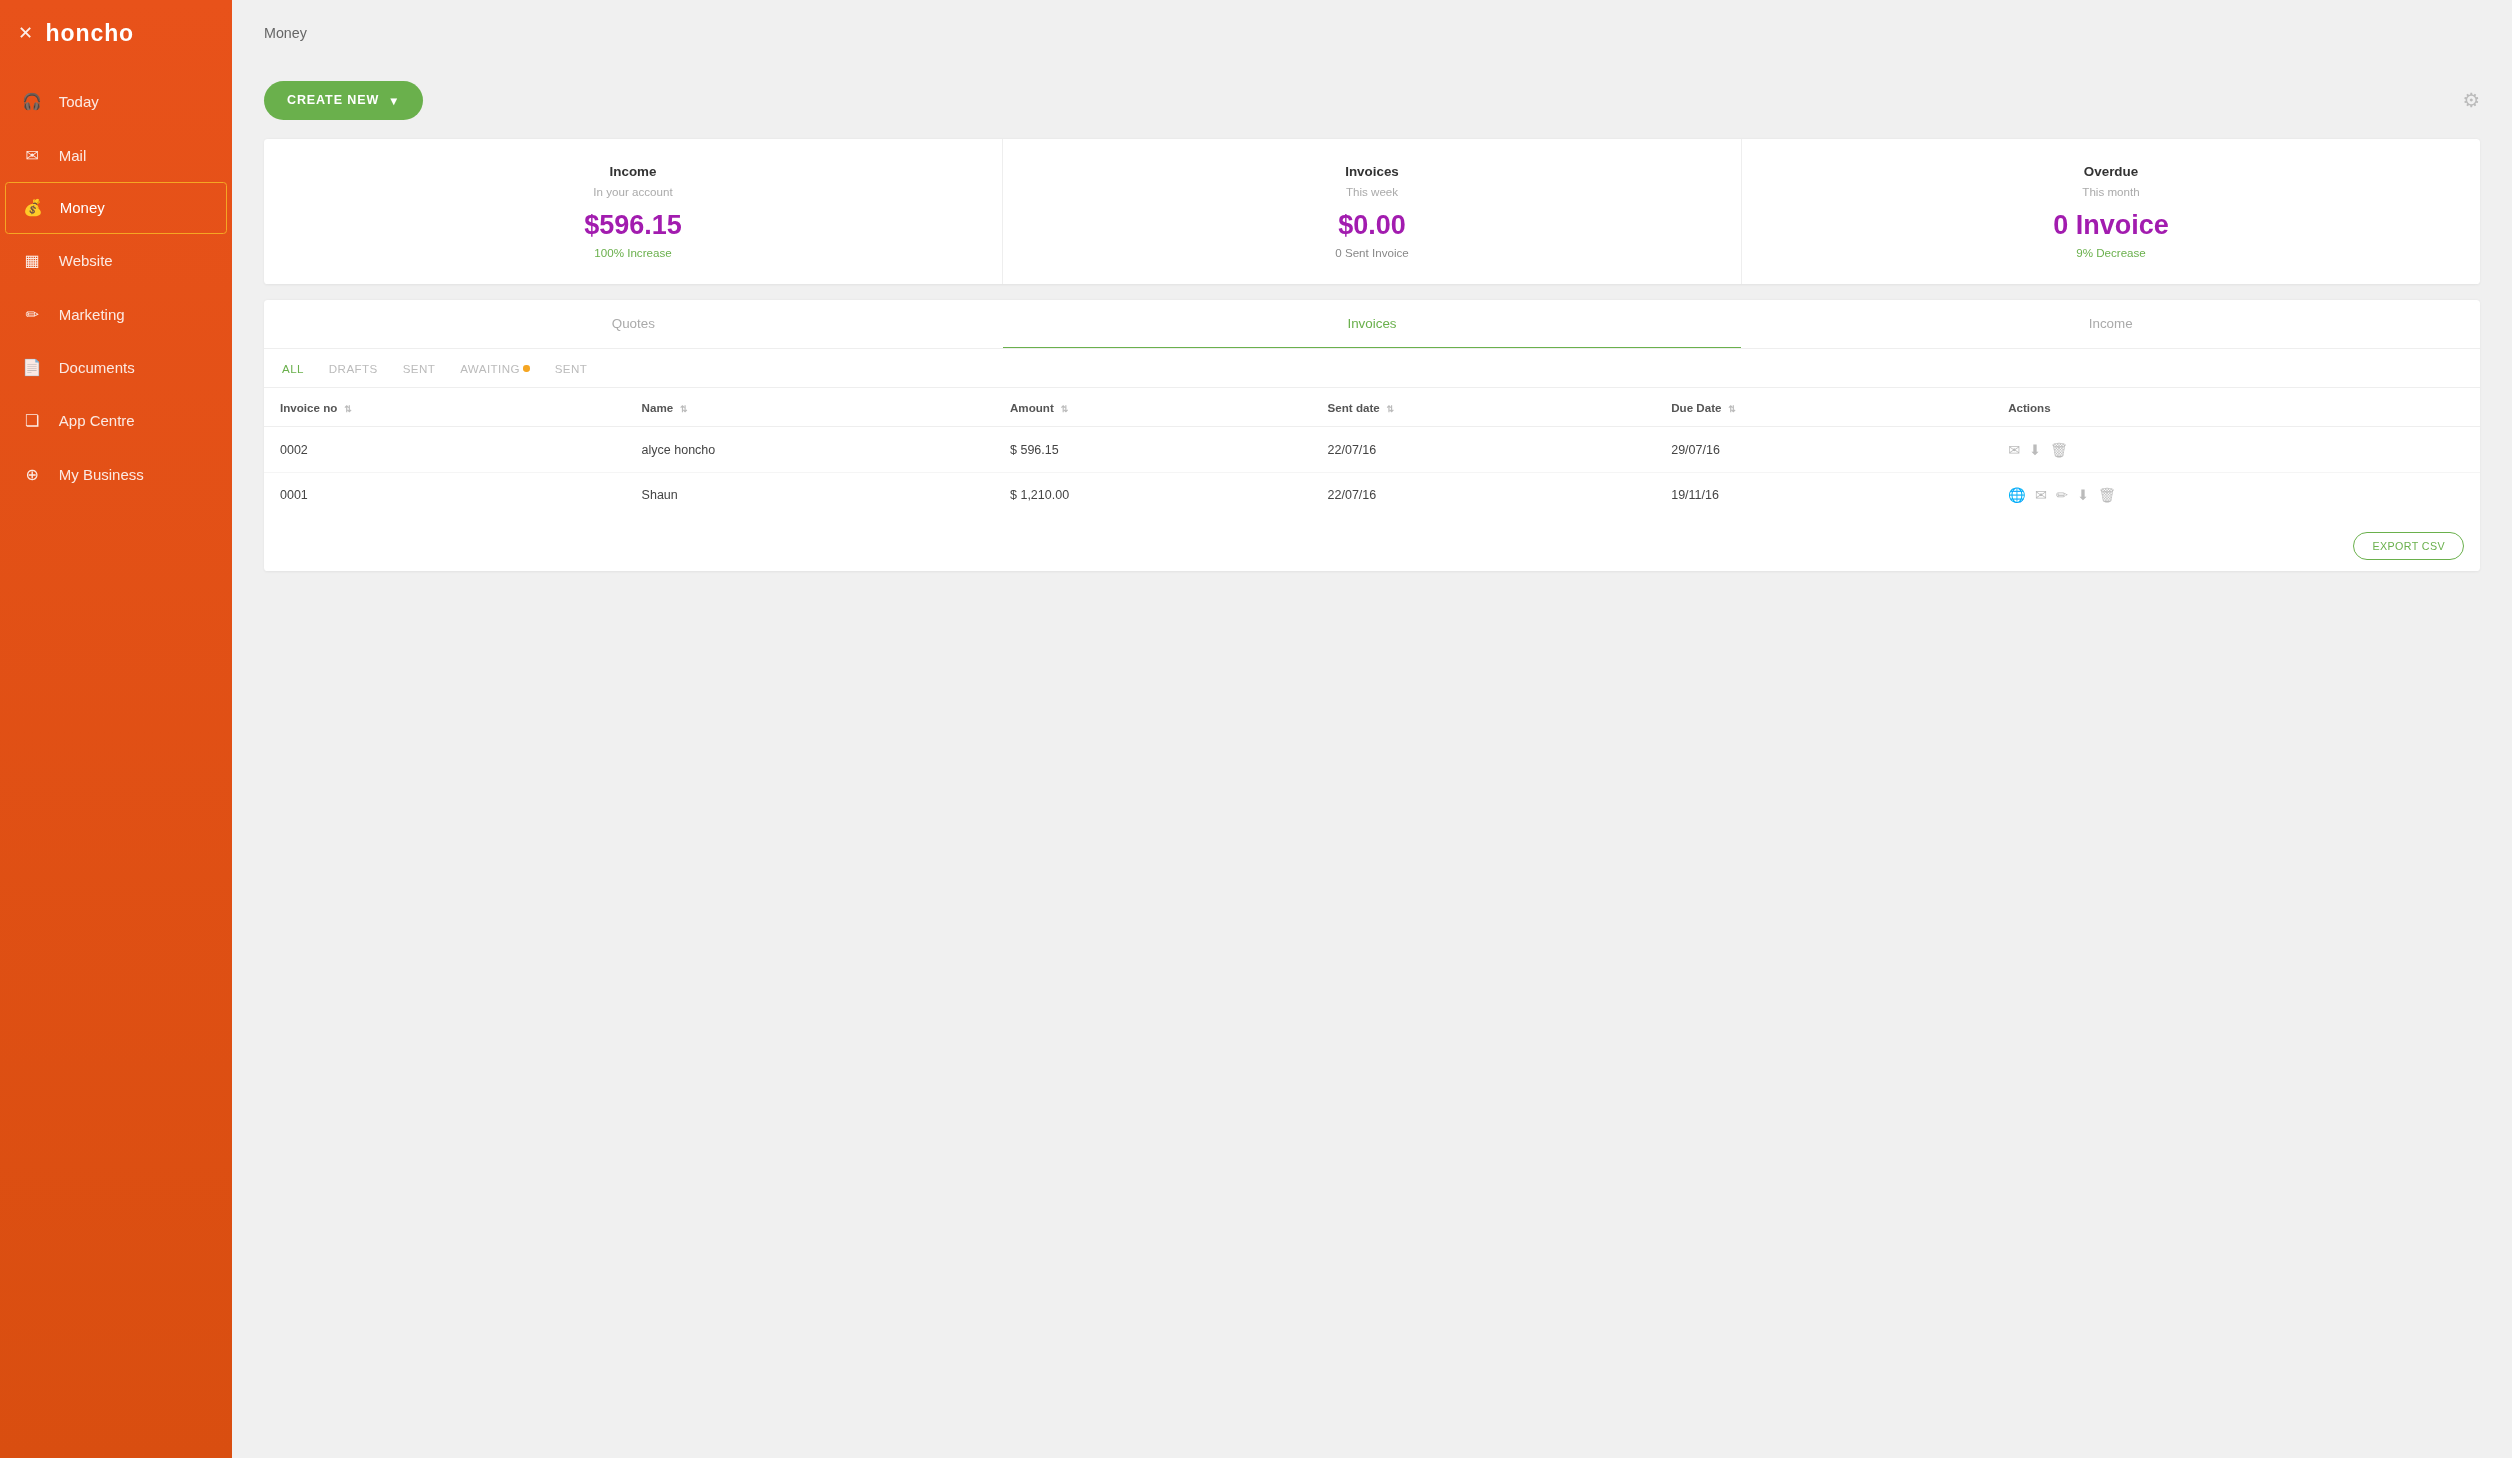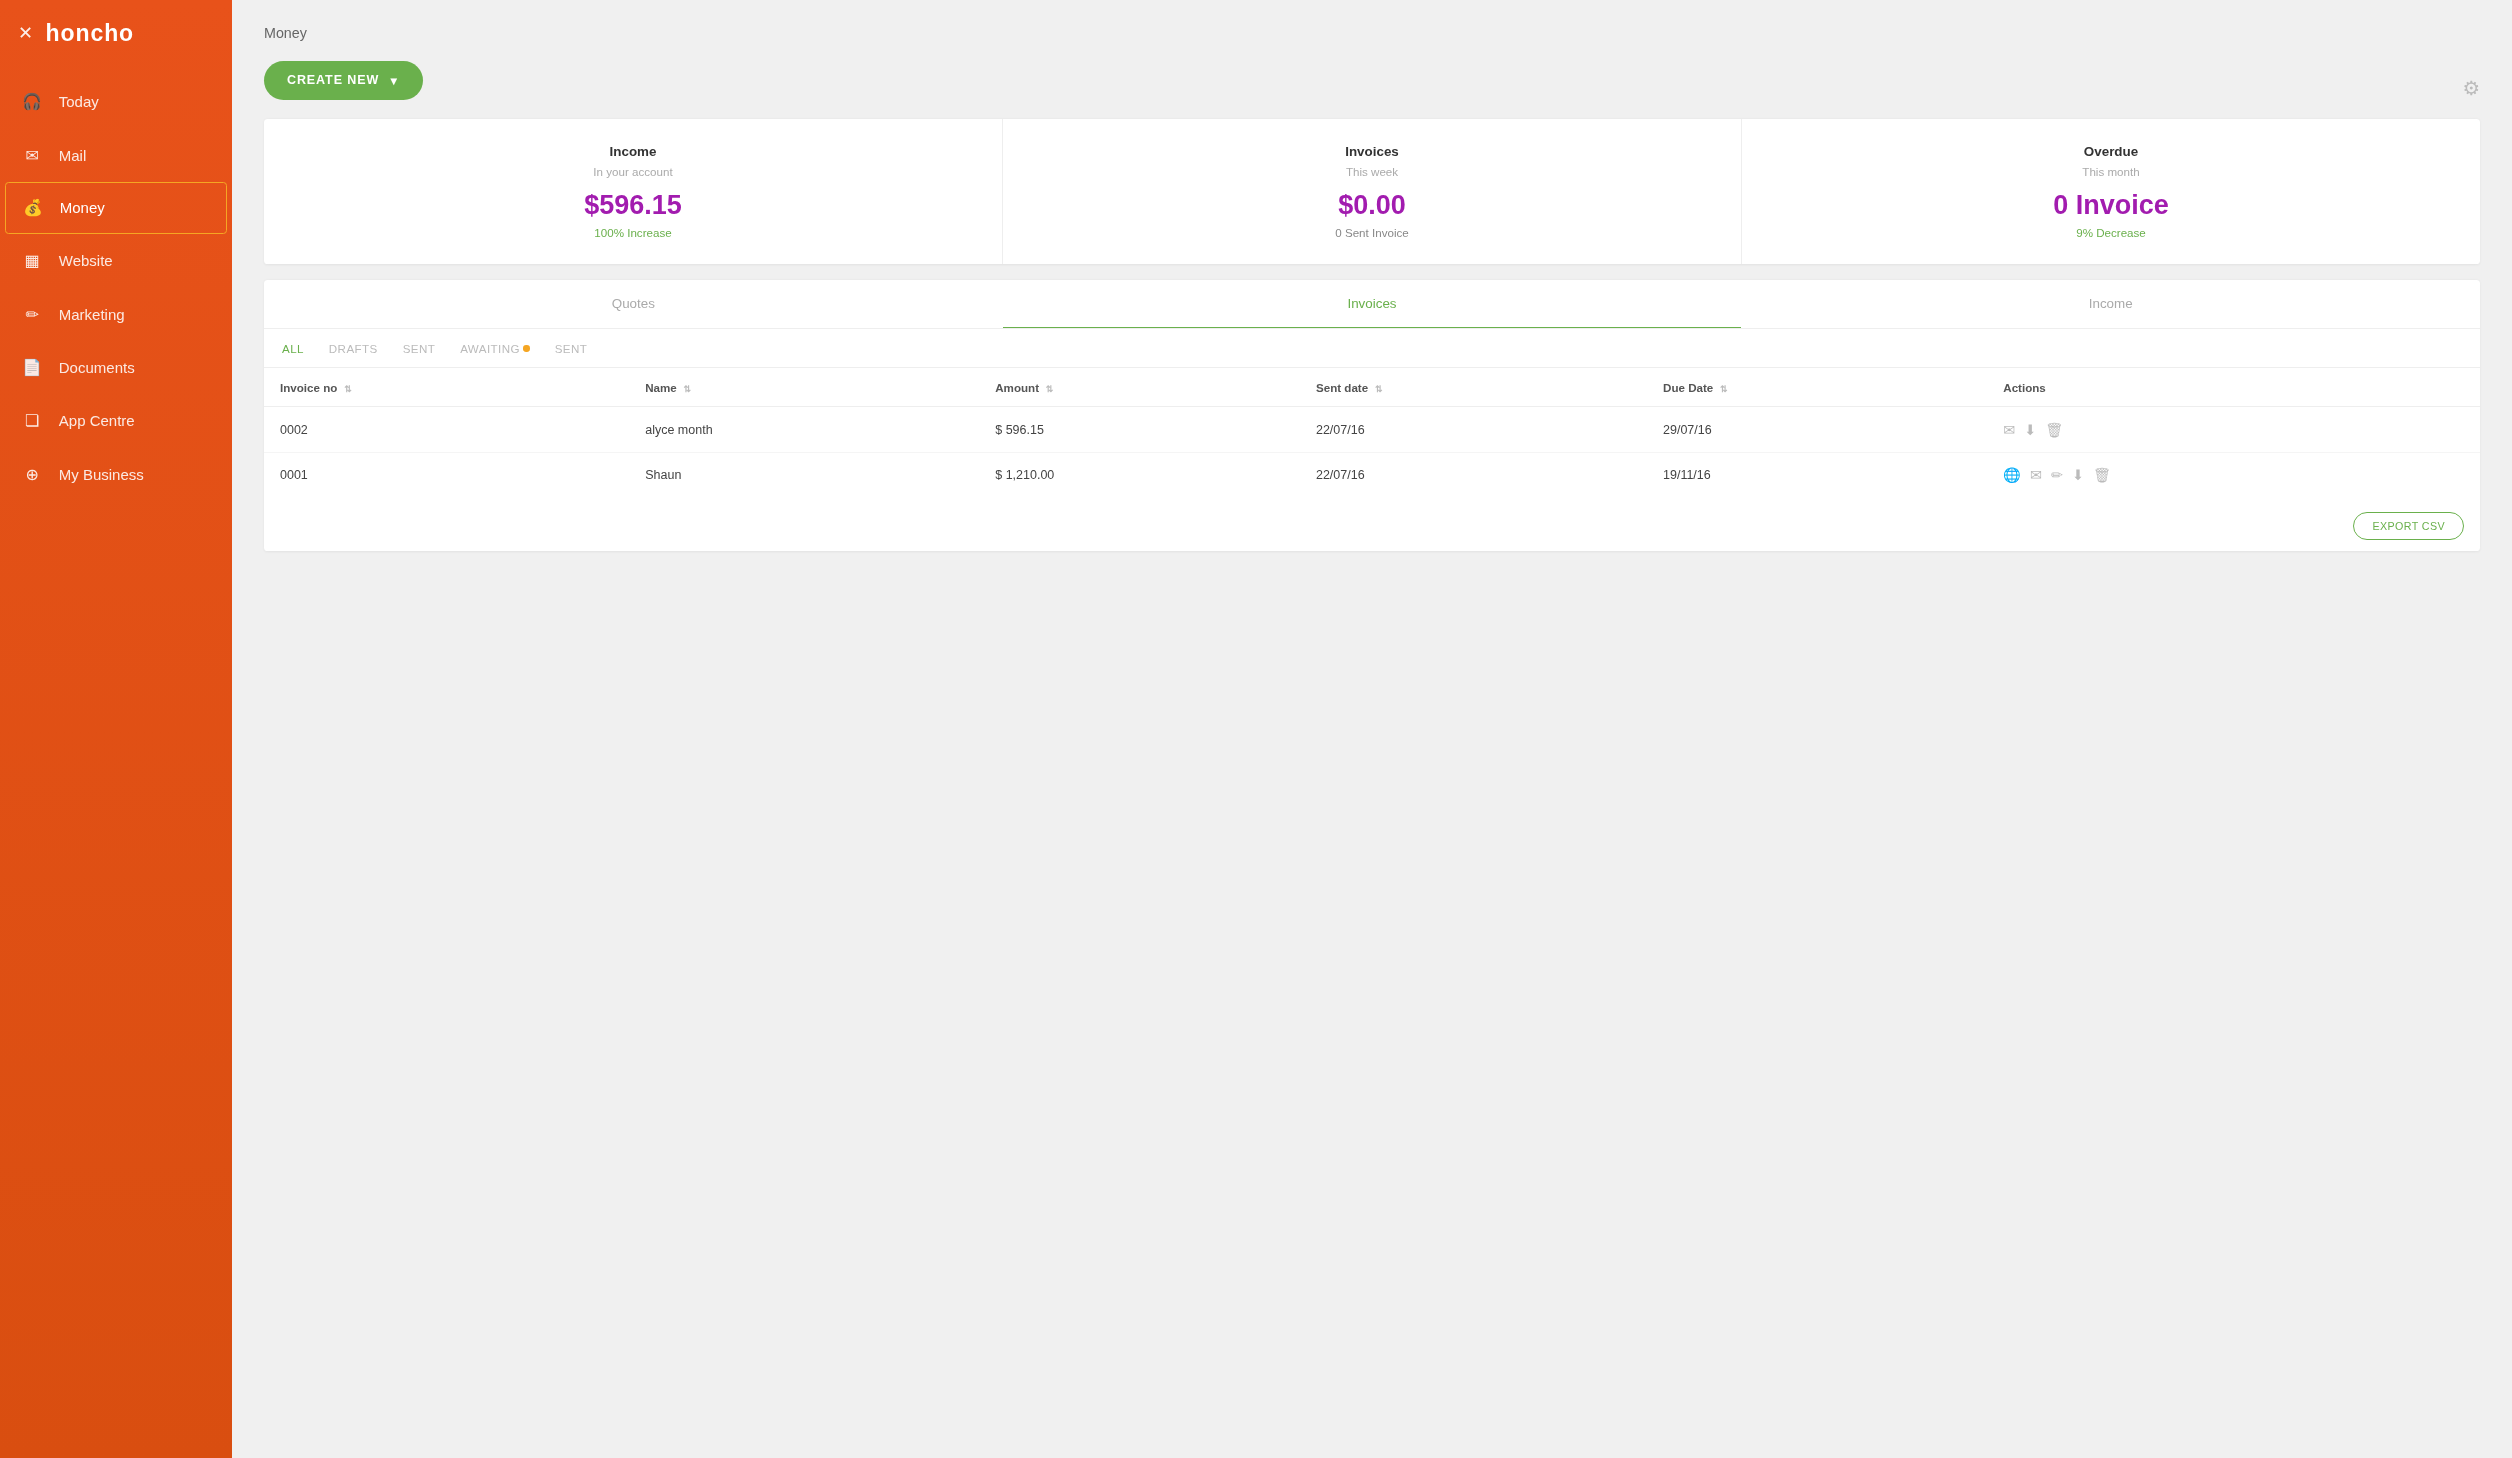--- a/index.html
+++ b/index.html
@@ -77,23 +77,24 @@
       overflow-y: auto;
       padding: 25px 32px;
     }
     .page-title {
       font-size: 14.3px;
       color: #666;
       margin-bottom: 19.6px;
     }
     .toolbar {
       display: flex;
-      align-items: flex-end;
+      align-items: center;
       justify-content: space-between;
       margin-bottom: 19.6px;
+      margin-top: 20px;
     }
     .create-new-btn {
       background: #6ab04c;
       color: white;
       border: none;
       border-radius: 27px;
       padding: 12.5px 23px;
       font-size: 12.5px;
       font-weight: 700;
       letter-spacing: 0.9px;
@@ -329,21 +330,21 @@
             <span class="sort-icon">⇅</span>
           </th>
           <th>
             <span>Actions</span>
           </th>
         </tr>
       </thead>
       <tbody>
         <tr>
           <td>0002</td>
-          <td>alyce month</td>
+          <td>alyce honcho</td>
           <td>$ 596.15</td>
           <td>22/07/16</td>
           <td>29/07/16</td>
           <td>
             <div class="action-icons">
               <span class="action-icon" title="Email">✉</span>
               <span class="action-icon" title="Download">⬇</span>
               <span class="action-icon" title="Delete">🗑</span>
             </div>
           </td>

